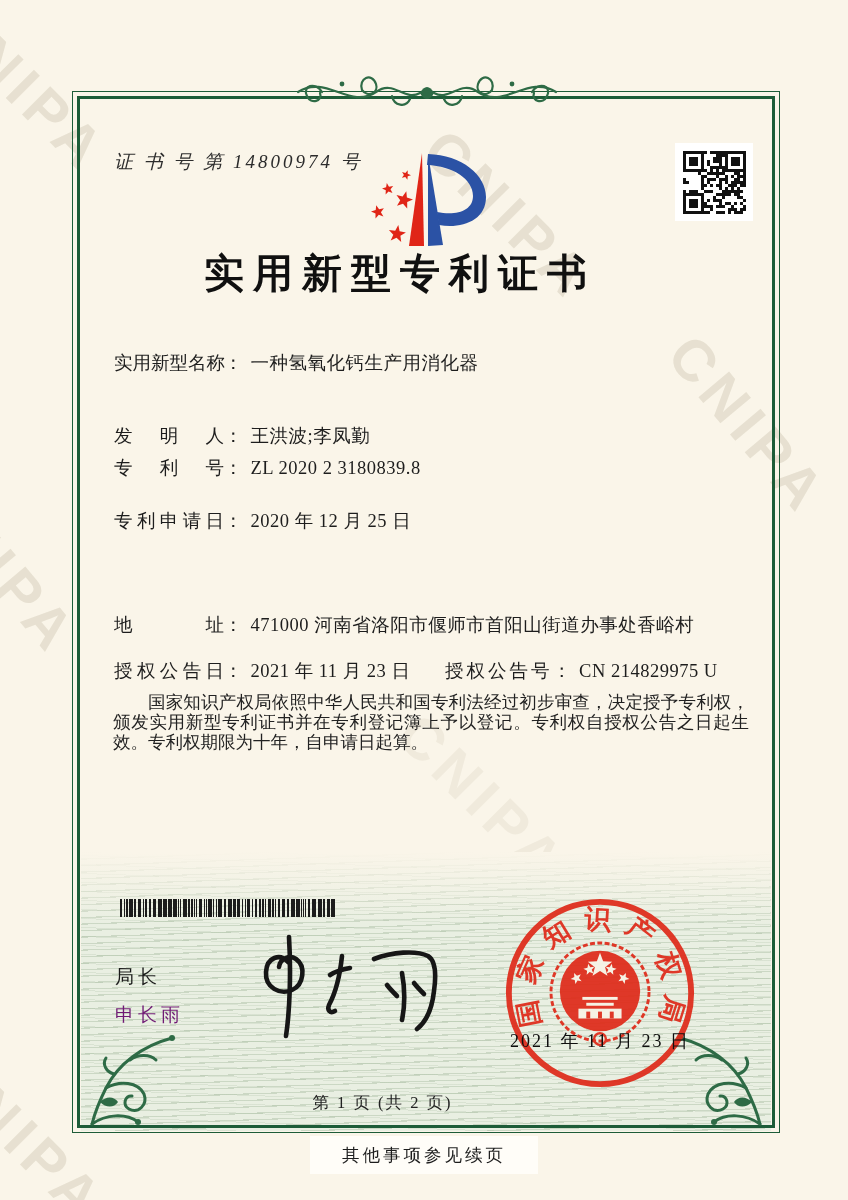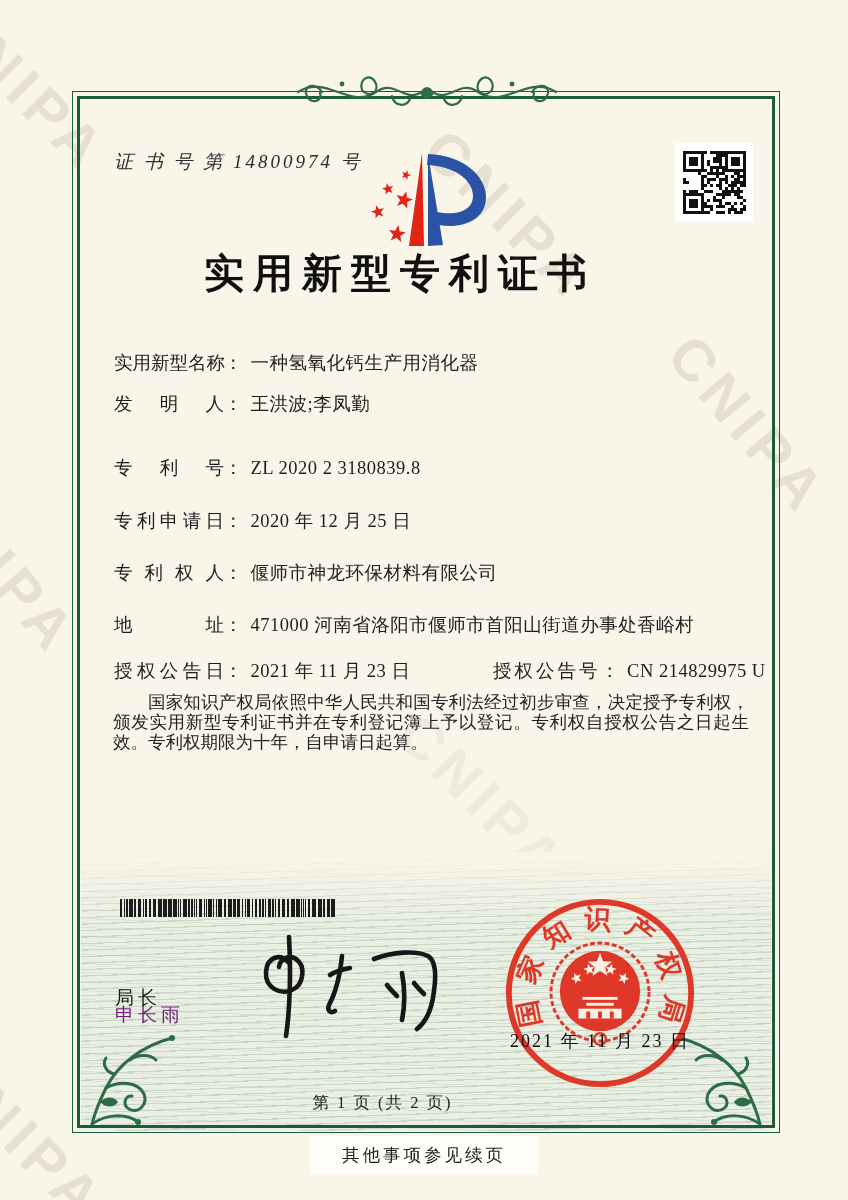--- a/index.html
+++ b/index.html
@@ -25,21 +25,21 @@
   .title{position:absolute;left:72px;top:246px;width:656px;text-align:center;
          font-size:40px;font-weight:bold;letter-spacing:9px;color:#101010;}
   .field-row{position:absolute;left:114px;font-size:18.5px;color:#1d1d1d;white-space:nowrap;font-family:Liberation Serif, serif;}
   .flabel{display:inline-block;width:110px;text-align:justify;text-align-last:justify;}
   .colon{display:inline-block;margin-right:8px;}
   .fvalue{letter-spacing:.5px;}
   .paras{position:absolute;left:113px;top:692px;width:636px;font-size:17.5px;line-height:20px;
          text-align:justify;color:#222;}
   .paras p{margin:0;text-indent:2em;}
   .barcode{position:absolute;left:120px;top:899px;width:218px;height:18px;}
-  .officer-title{position:absolute;left:115px;top:964px;font-family:"Liberation Sans",sans-serif;font-size:19px;color:#1a1a1a;letter-spacing:4px;margin-top:21px;}
+  .officer-title{position:absolute;left:115px;top:964px;font-family:"Liberation Sans",sans-serif;font-size:19px;color:#1a1a1a;letter-spacing:4px;}
   .officer-name{position:absolute;left:115px;top:1002px;font-family:"Liberation Sans",sans-serif;font-size:19px;color:#701a75;letter-spacing:4px;}
   .signature{position:absolute;left:252px;top:928px;width:200px;height:116px;}
   .seal{position:absolute;left:502px;top:895px;width:196px;height:196px;opacity:.93;}
   .seal-date{position:absolute;left:502px;top:1029px;width:196px;text-align:center;
              font-size:18px;letter-spacing:2px;color:#0e0e0e;z-index:5;}
   .page-info{position:absolute;left:72px;top:1092px;width:621px;text-align:center;font-size:16.5px;color:#222;letter-spacing:2px;}
   .note{position:absolute;left:0;top:1136px;width:848px;text-align:center;z-index:3;}
   .note span{display:inline-block;background:#fffdf8;padding:7px 32px;font-size:17.5px;letter-spacing:3px;color:#1d1d1d;}
   .orn-top{position:absolute;left:292px;top:66px;width:270px;height:52px;}
   .orn-bl{position:absolute;left:80px;top:1030px;width:102px;height:100px;}
@@ -361,38 +361,35 @@
         <rect x="62" y="68" width="3" height="3" fill="#111"></rect>
         <rect x="65" y="68" width="3" height="3" fill="#111"></rect>
       </svg>
   </div>
 
   <div class="title">实用新型专利证书</div>
 
   <div class="field-row" style="top:350px">
     <span class="flabel">实用新型名称</span><span class="colon">：</span><span class="fvalue">一种氢氧化钙生产用消化器</span>
   </div>
-  <div class="field-row" style="top:391px">
+  <div class="field-row" style="top:423px">
     <span class="flabel">发明人</span><span class="colon">：</span><span class="fvalue">王洪波;李凤勤</span>
   </div>
   <div class="field-row" style="top:455px">
     <span class="flabel">专利号</span><span class="colon">：</span><span class="fvalue">ZL 2020 2 3180839.8</span>
   </div>
   <div class="field-row" style="top:508px">
     <span class="flabel">专利申请日</span><span class="colon">：</span><span class="fvalue">2020 年 12 月 25 日</span>
   </div>
-  <div class="field-row" style="top:560px">
-    <span class="flabel">专利权人</span><span class="colon">：</span><span class="fvalue">偃师市神龙环保材料有限公司</span>
-  </div>
   <div class="field-row" style="top:612px">
     <span class="flabel">地址</span><span class="colon">：</span><span class="fvalue">471000 河南省洛阳市偃师市首阳山街道办事处香峪村</span>
   </div>
   <div class="field-row" style="top:658px">
     <span class="flabel">授权公告日</span><span class="colon">：</span><span class="fvalue">2021 年 11 月 23 日</span>
-    <span style="margin-left:78px;letter-spacing:3px;">授权公告号</span><span class="colon">：</span><span class="fvalue">CN 214829975 U</span>
+    <span style="margin-left:30px;letter-spacing:3px;">授权公告号</span><span class="colon">：</span><span class="fvalue">CN 214829975 U</span>
   </div>
 
   <div class="paras">
     <p>国家知识产权局依照中华人民共和国专利法经过初步审查，决定授予专利权，颁发实用新型专利证书并在专利登记簿上予以登记。专利权自授权公告之日起生效。专利权期限为十年，自申请日起算。</p>
   </div>
 
   <svg class="barcode" id="barcode" viewBox="0 0 218 18">
       <rect x="0" y="0" width="2" height="18" fill="#1c1c1c"></rect>
       <rect x="4" y="0" width="1" height="18" fill="#1c1c1c"></rect>
       <rect x="6" y="0" width="2" height="18" fill="#1c1c1c"></rect>

